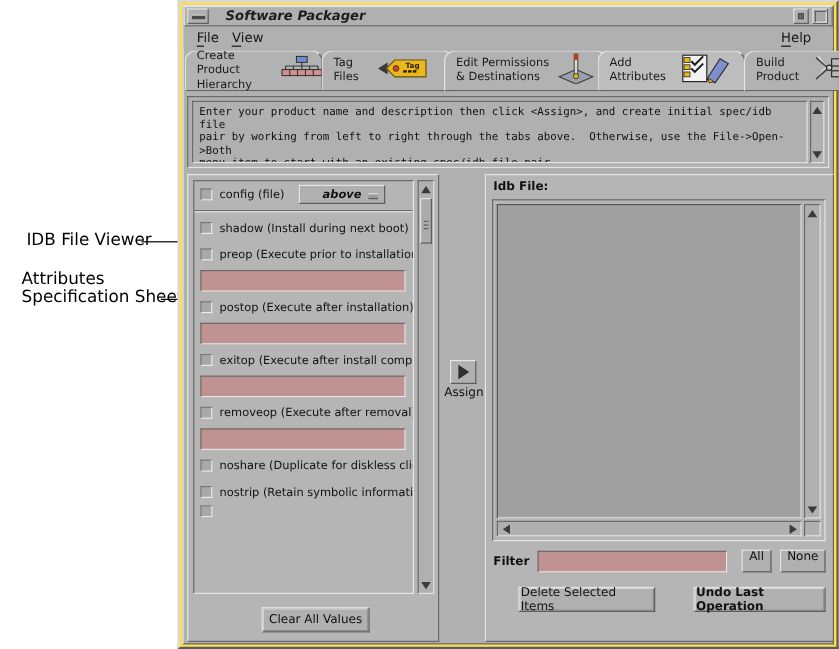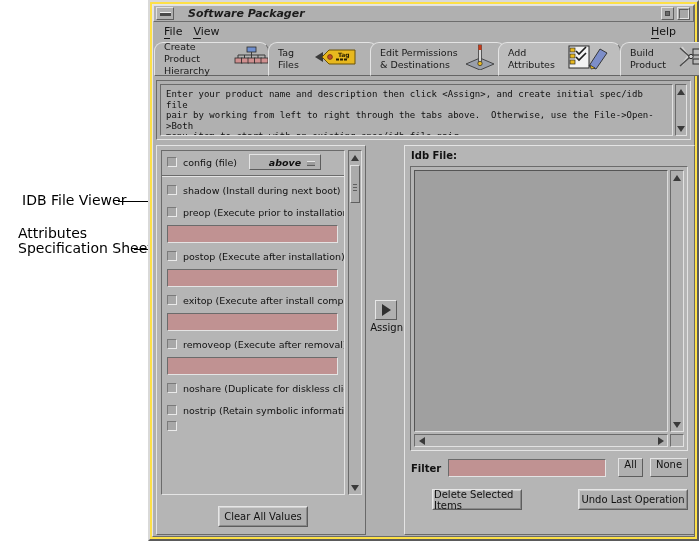--- a/index.html
+++ b/index.html
@@ -420,25 +420,25 @@
       <div class="filter-lbl">Filter</div>
       <div class="filter-input"></div>
     </div>
     <div class="sbtn" style="position:absolute;left:213px;top:312px;width:25px;">
       <span>All</span>
     </div>
     <div class="sbtn" style="position:absolute;left:245px;top:312px;width:38px;">
       <span>None</span>
     </div>
 
-    <div class="btn" style="position:absolute;left:27px;top:343px;width:90px;height:21px;">
+    <div class="btn" style="position:absolute;left:27px;top:343px;width:114px;height:21px;">
       <div class="btn-inner">
         <span>Delete Selected Items</span>
       </div>
     </div>
-    <div class="btn" style="position:absolute;left:173px;top:343px;width:110px;height:21px;">
+    <div class="btn" style="position:absolute;left:173px;top:343px;width:110px;height:21px;font-weight:bold;">
       <div class="btn-inner">
         <span>Undo Last Operation</span>
       </div>
     </div>
   </div>
 
 </div>
 
 </body></html>

